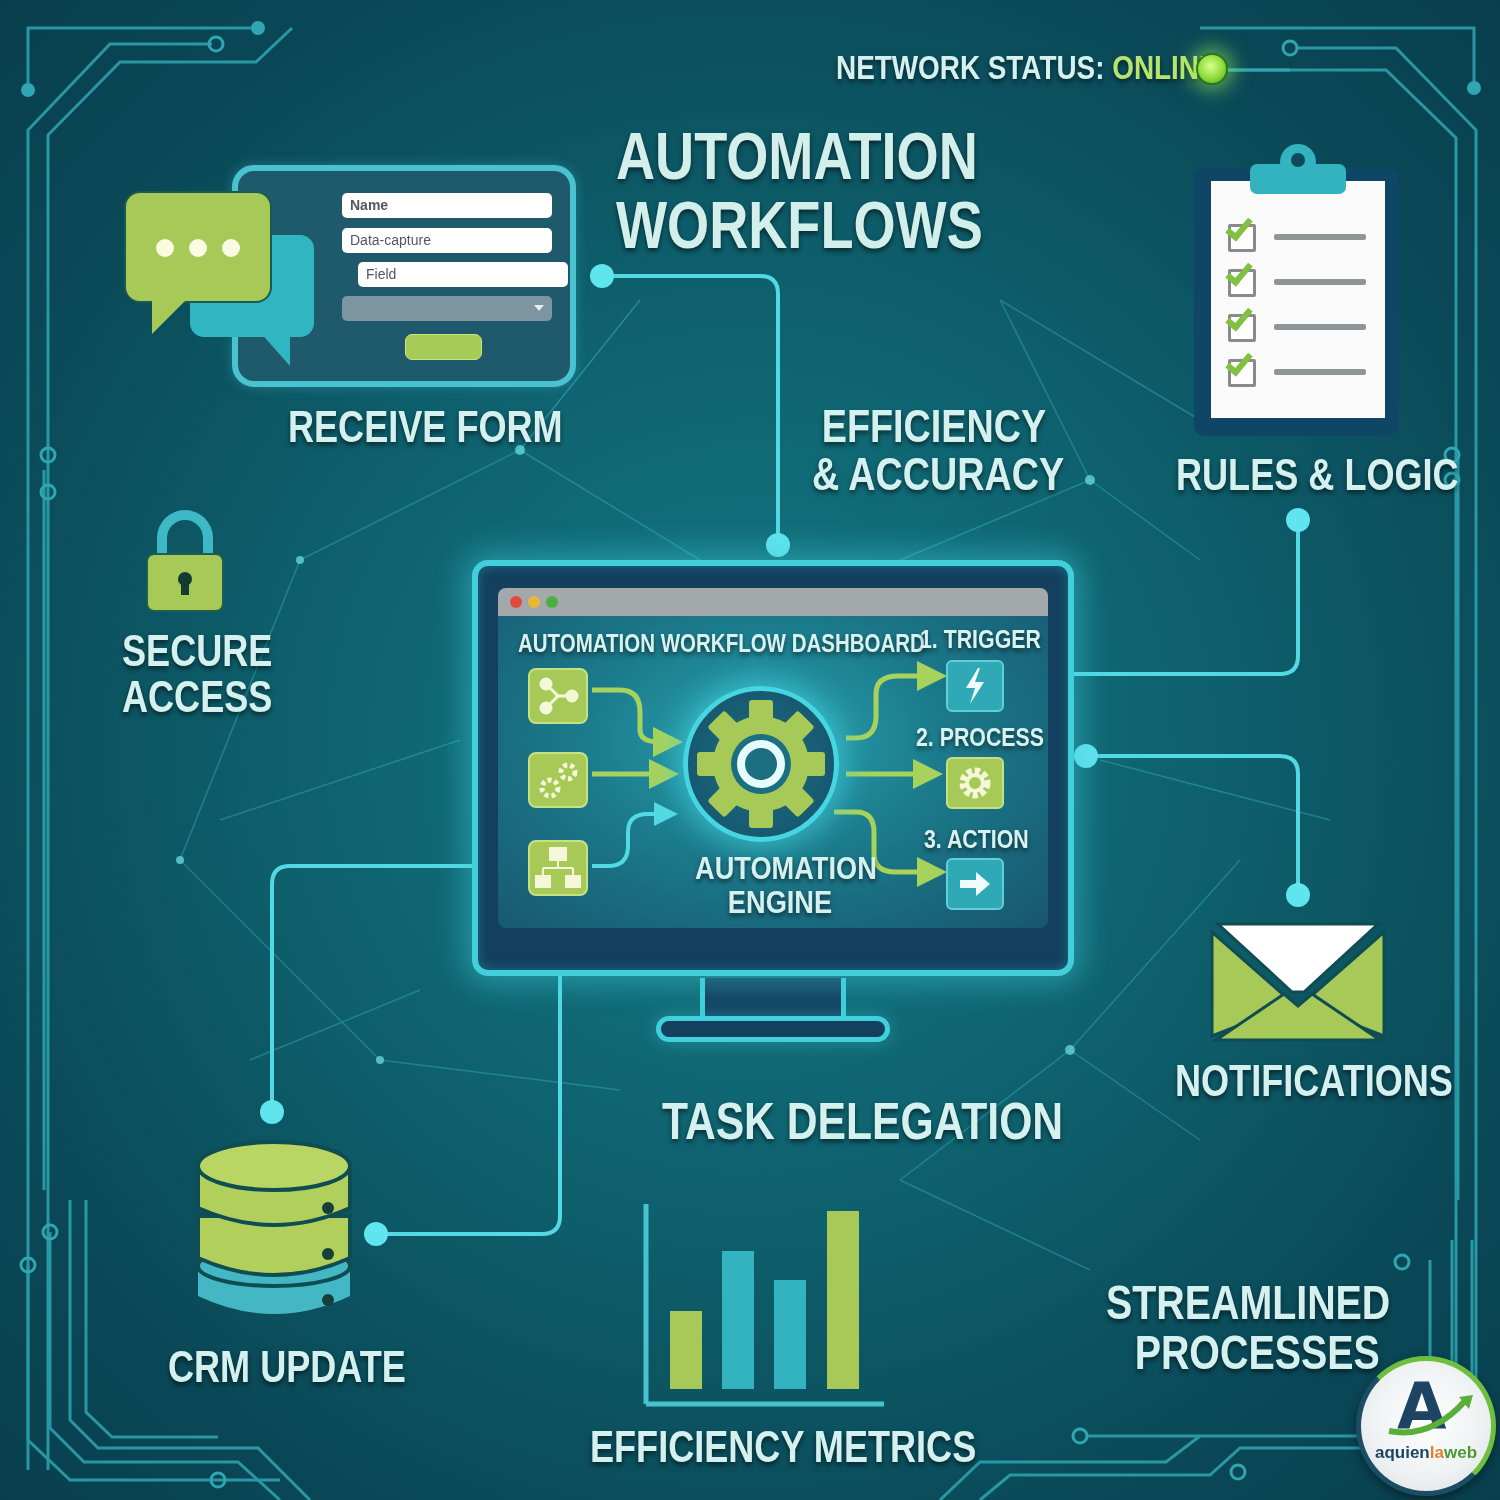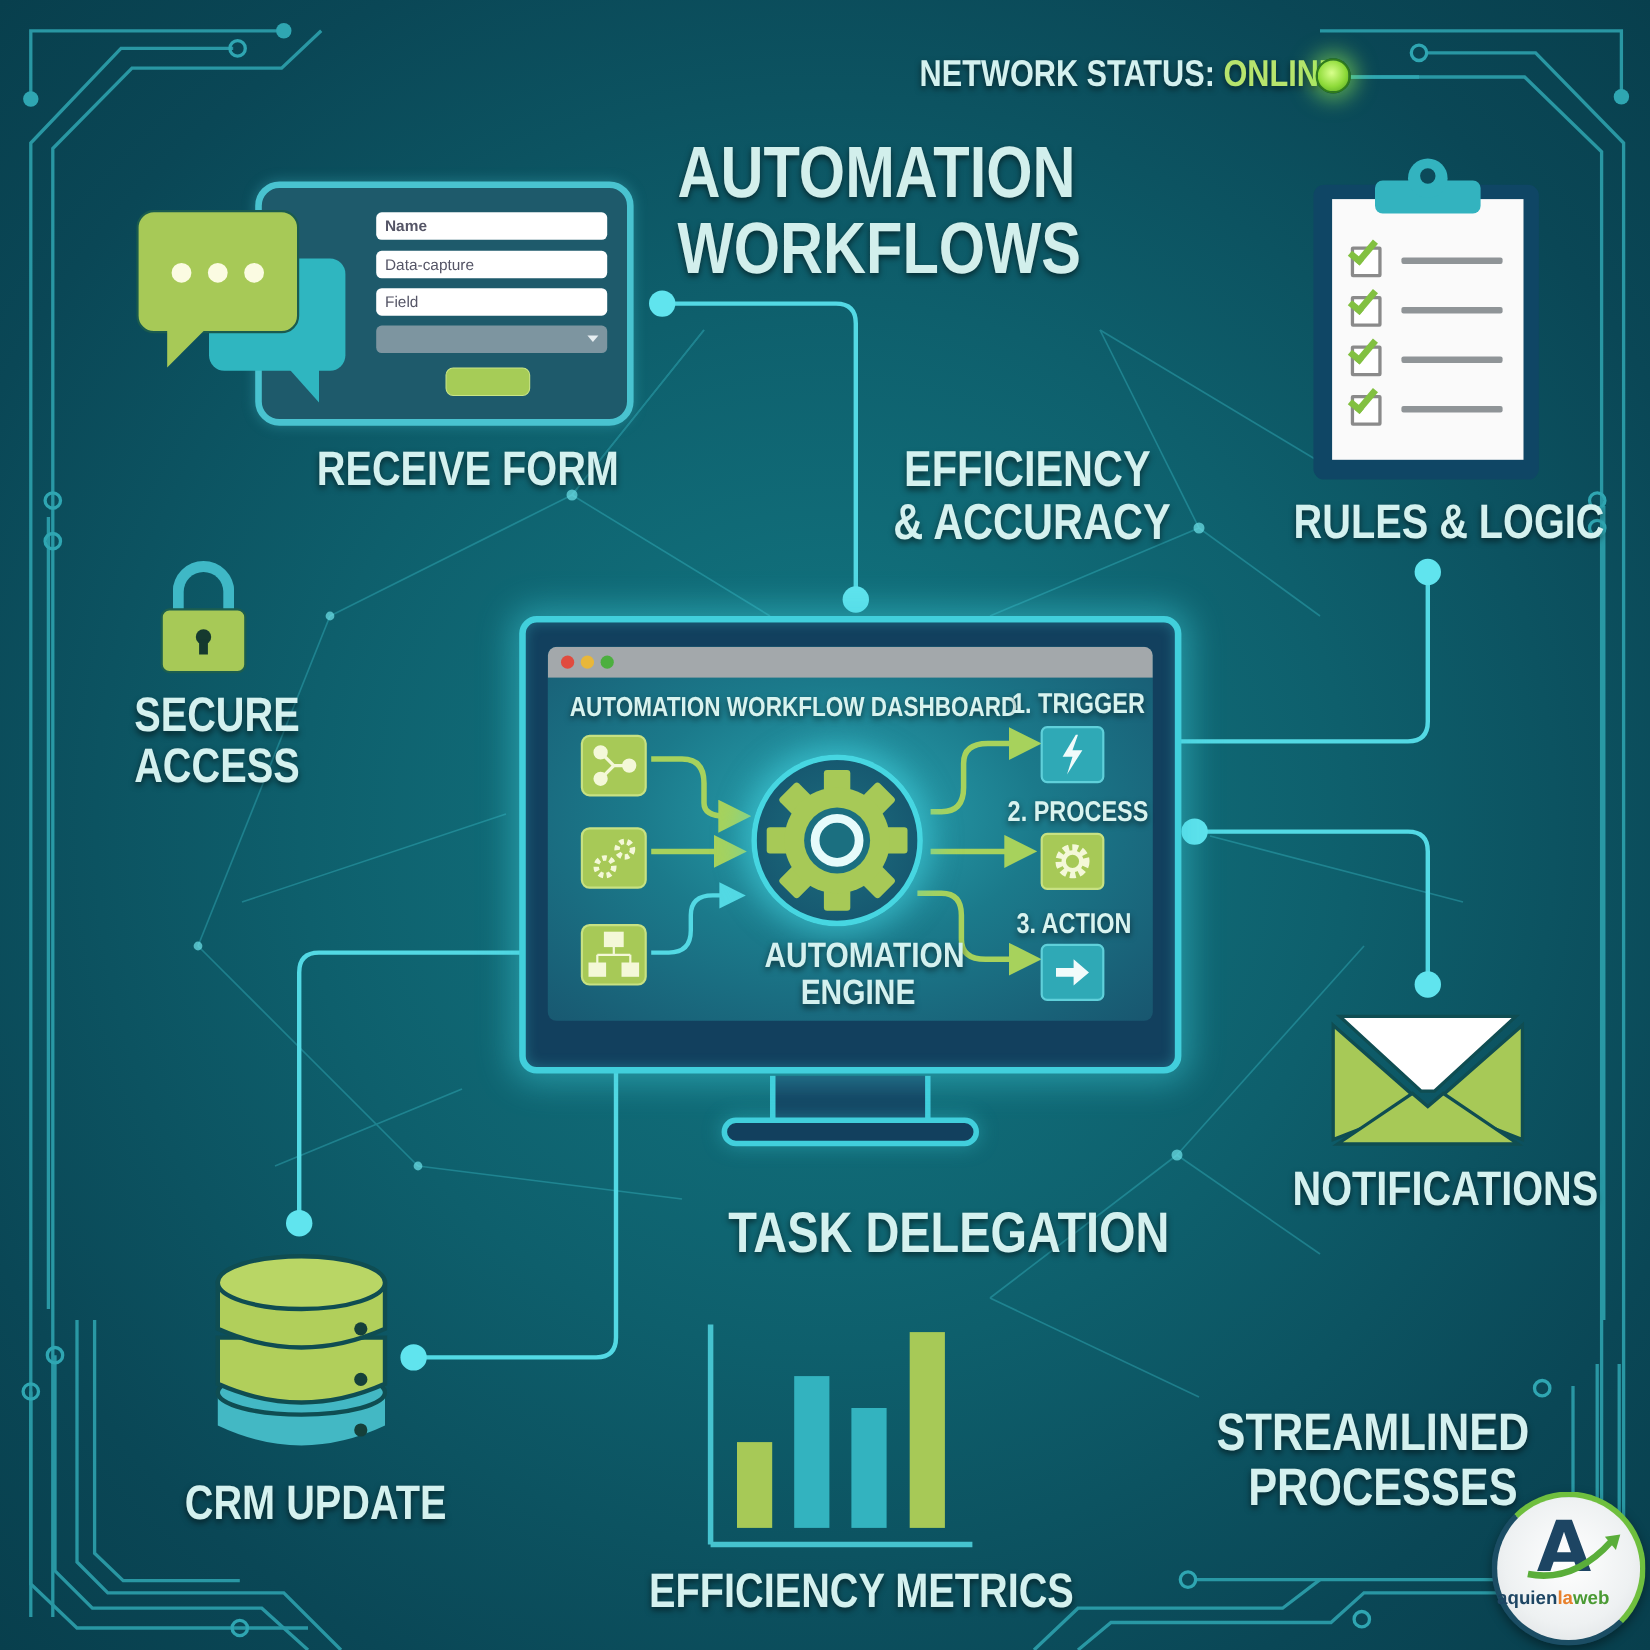--- a/index.html
+++ b/index.html
@@ -171,21 +171,21 @@
   }
   .engine-label { left: 680px; top: 852px; font-size: 32px; width: 200px; text-align: center; transform: scaleX(0.85); transform-origin: center top; }
 
   
   .logo {
     left: 1356px; top: 1356px; width: 140px; height: 140px; border-radius: 50%;
     background: radial-gradient(circle at 50% 45%, #ffffff 0%, #eef1f2 60%, #d8dcdf 100%);
     border: 5px solid #1b4d64; border-right-color: #6fbf3e; border-top-color: #6fbf3e;
     box-shadow: 0 4px 10px rgba(0,0,0,0.4);
   }
-  .logo-text { position: absolute; left: 0; top: 82px; width: 100%; text-align: left; font-size: 17px; font-weight: bold; color: #1d4563; }
+  .logo-text { position: absolute; left: 0; top: 82px; width: 100%; text-align: center; font-size: 17px; font-weight: bold; color: #1d4563; }
   .logo-text .la { color: #e8812d; }
   .logo-text .web { color: #4a9a33; }
   .logo-a { position: absolute; left: 36px; top: 14px; font-family: "DejaVu Sans", sans-serif; font-size: 64px; font-weight: bold; color: #1d4563; line-height: 1; }
 </style>
 </head>
 <body>
 
 <svg class="layer" width="1500" height="1500">
   <g stroke="#2fa6b2" stroke-width="3" fill="none" opacity="0.85">
 
@@ -288,21 +288,21 @@
 <div class="abs net-led"></div>
 
 <div class="label main-title">
   <div>AUTOMATION</div>
   <div>WORKFLOWS</div>
 </div>
 
 <div class="abs form-card">
   <div class="form-field" style="top:22px;font-weight:bold;">Name</div>
   <div class="form-field" style="top:57px;">Data-capture</div>
-  <div class="form-field" style="top:91px;">Field</div>
+  <div class="form-field" style="top:91px;margin-left:16px;">Field</div>
   <div class="form-select">
     <span class="caret"></span>
   </div>
   <div class="form-submit"></div>
 </div>
 <div class="abs bubble-back"></div>
 <div class="abs bubble-back-tail"></div>
 <div class="abs bubble-front">
   <span class="dot" style="left:30px;"></span>
   <span class="dot" style="left:63px;"></span>

